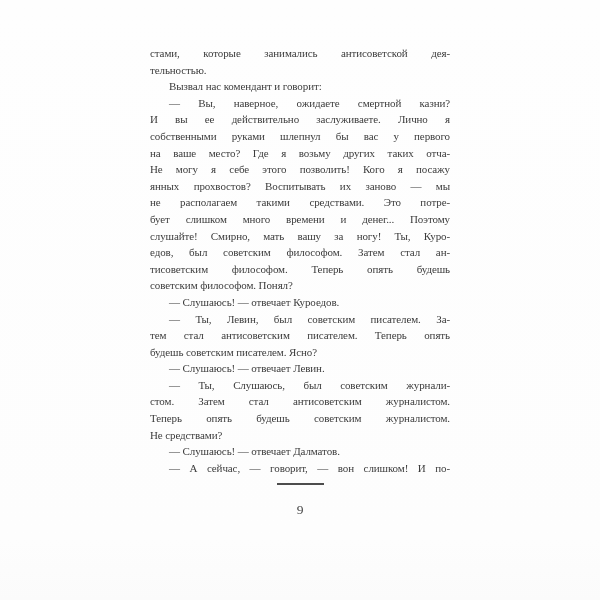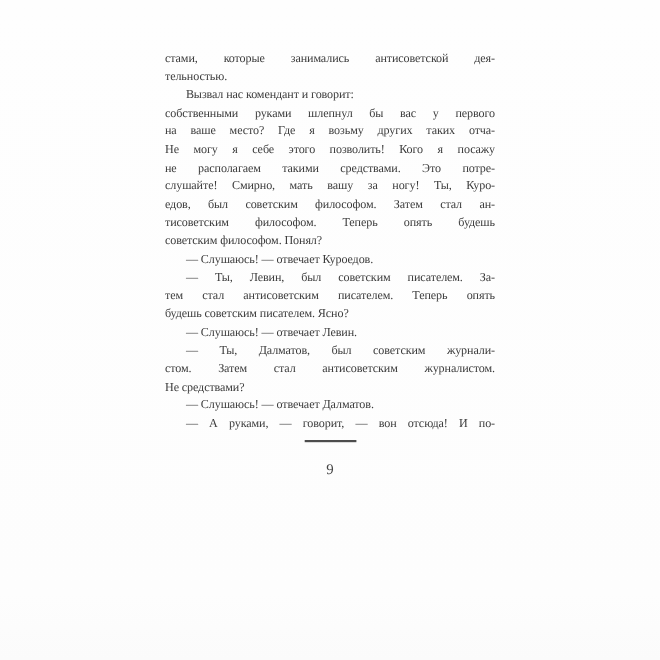--- a/index.html
+++ b/index.html
@@ -60,35 +60,40 @@
 </style>
 </head>
 <body>
 
 <div class="book-page">
   <div class="text-block">
     <div>
         <div class="line">стами, которые занимались антисоветской дея-</div>
         <div class="line endp">тельностью.</div>
         <div class="line indent endp">Вызвал нас комендант и говорит:</div>
+        <div class="line indent">— Вы, наверное, ожидаете смертной казни?</div>
+        <div class="line">И вы ее действительно заслуживаете. Лично я</div>
         <div class="line">собственными руками шлепнул бы вас у первого</div>
         <div class="line">на ваше место? Где я возьму других таких отча-</div>
         <div class="line">Не могу я себе этого позволить! Кого я посажу</div>
+        <div class="line">янных прохвостов? Воспитывать их заново — мы</div>
         <div class="line">не располагаем такими средствами. Это потре-</div>
+        <div class="line">бует слишком много времени и денег... Поэтому</div>
         <div class="line">слушайте! Смирно, мать вашу за ногу! Ты, Куро-</div>
         <div class="line">едов, был советским философом. Затем стал ан-</div>
         <div class="line">тисоветским философом. Теперь опять будешь</div>
         <div class="line endp">советским философом. Понял?</div>
         <div class="line indent endp">— Слушаюсь! — отвечает Куроедов.</div>
         <div class="line indent">— Ты, Левин, был советским писателем. За-</div>
         <div class="line">тем стал антисоветским писателем. Теперь опять</div>
         <div class="line endp">будешь советским писателем. Ясно?</div>
         <div class="line indent endp">— Слушаюсь! — отвечает Левин.</div>
-        <div class="line indent">— Ты, Далматов, был советским журнали-</div>
+        <div class="line indent">— Ты, Слушаюсь, был советским журнали-</div>
         <div class="line">стом. Затем стал антисоветским журналистом.</div>
+        <div class="line">Теперь опять будешь советским журналистом.</div>
         <div class="line endp">Не средствами?</div>
         <div class="line indent endp">— Слушаюсь! — отвечает Далматов.</div>
-        <div class="line indent">— А руками, — говорит, — вон отсюда! И по-</div>
+        <div class="line indent">— А сейчас, — говорит, — вон слишком! И по-</div>
       </div>
     <div class="divider"></div>
     <div class="page-number">9</div>
   </div>
 </div>
 
 </body></html>

